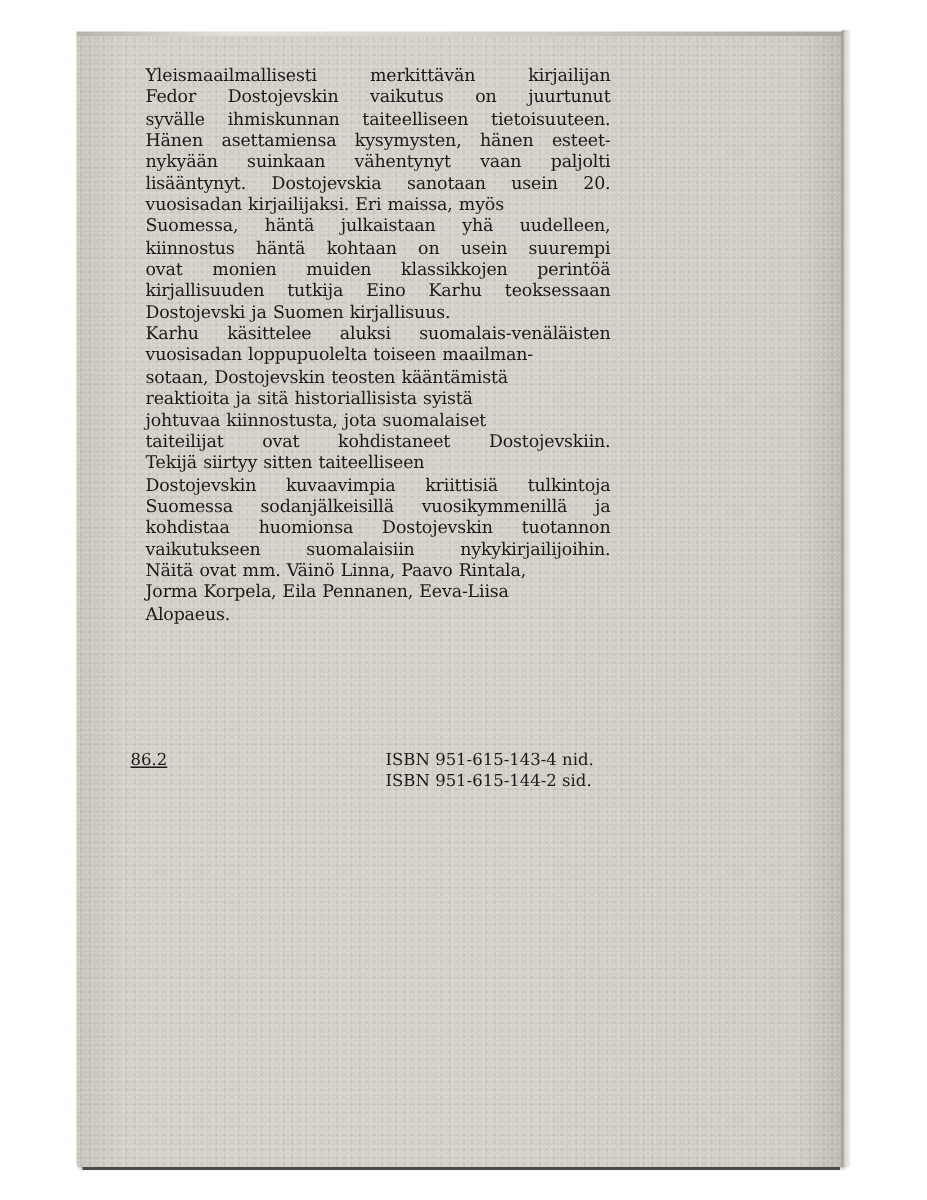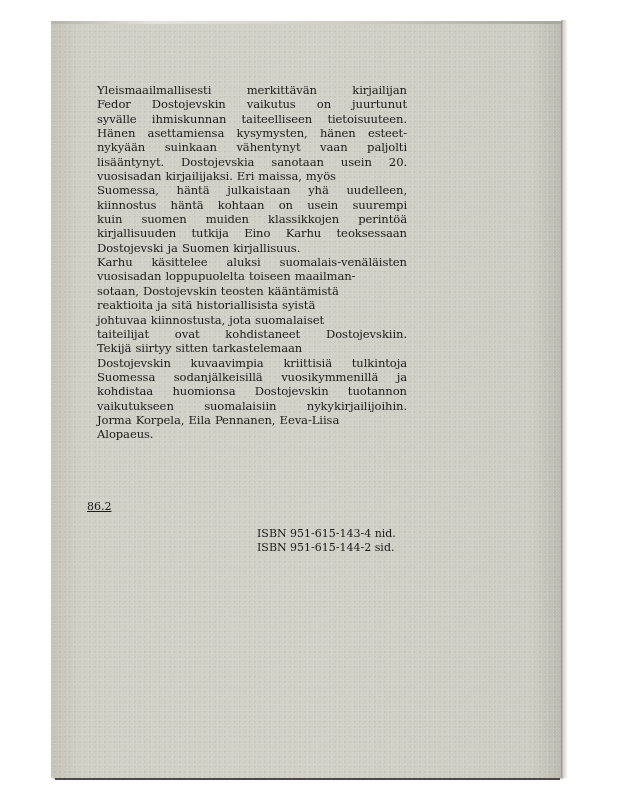--- a/index.html
+++ b/index.html
@@ -27,63 +27,64 @@
     position: absolute; left: 0; top: -1px; width: 100%; height: 3px;
     background: linear-gradient(90deg, #b6b3aa, #e3e1da 20%, #cfccc3 60%, #a9a69d);
   }
   .bottom-edge {
     position: absolute; left: 4px; bottom: -2px; width: 505px; height: 2px;
     background: #4a4a4a;
   }
   .text {
     position: absolute; left: 46px; top: 21px; width: 310px;
     font-family: "DejaVu Serif", serif; font-size: 11.6px; line-height: 14.35px;
-    color: #1a1a1a; letter-spacing: -0.1px; word-spacing: 0.5px; margin-top: 40px;
+    color: #1a1a1a; letter-spacing: -0.1px; word-spacing: 0.5px;
   }
   .line { white-space: nowrap; display: block; }
   .line.j { text-align: justify; text-align-last: justify; }
   .footer {
     position: absolute; left: 36px; top: 478px; width: 320px;
     font-family: "DejaVu Serif", serif; font-size: 11px; line-height: 14px; color: #1a1a1a;
   }
   .code { position: absolute; left: 0; top: 0; text-decoration: underline; }
-  .isbn { position: absolute; left: 170px; top: 0; white-space: nowrap; margin-top: 27px; }
+  .isbn { position: absolute; left: 170px; top: 0; white-space: nowrap; }
 </style>
 </head>
 <body>
 
 <div class="book">
   <div class="top-wear"></div>
   <div class="spine-edge"></div>
   <div class="bottom-edge"></div>
 
   <div class="text">
     <span class="line j">Yleismaailmallisesti merkittävän kirjailijan</span>
     <span class="line j">Fedor Dostojevskin vaikutus on juurtunut</span>
     <span class="line j">syvälle ihmiskunnan taiteelliseen tietoisuuteen.</span>
     <span class="line j">Hänen asettamiensa kysymysten, hänen esteet-</span>
     <span class="line j">nykyään suinkaan vähentynyt vaan paljolti</span>
     <span class="line j">lisääntynyt. Dostojevskia sanotaan usein 20.</span>
     <span class="line">vuosisadan kirjailijaksi. Eri maissa, myös</span>
     <span class="line j">Suomessa, häntä julkaistaan yhä uudelleen,</span>
     <span class="line j">kiinnostus häntä kohtaan on usein suurempi</span>
-    <span class="line j">kuin suomen muiden klassikkojen perintöä</span>
+    <span class="line j">ovat monien muiden klassikkojen perintöä</span>
     <span class="line j">kirjallisuuden tutkija Eino Karhu teoksessaan</span>
     <span class="line">Dostojevski ja Suomen kirjallisuus.</span>
     <span class="line j">Karhu käsittelee aluksi suomalais-venäläisten</span>
     <span class="line">vuosisadan loppupuolelta toiseen maailman-</span>
     <span class="line">sotaan, Dostojevskin teosten kääntämistä</span>
     <span class="line">reaktioita ja sitä historiallisista syistä</span>
     <span class="line">johtuvaa kiinnostusta, jota suomalaiset</span>
     <span class="line j">taiteilijat ovat kohdistaneet Dostojevskiin.</span>
-    <span class="line">Tekijä siirtyy sitten tarkastelemaan</span>
+    <span class="line">Tekijä siirtyy sitten taiteelliseen</span>
     <span class="line j">Dostojevskin kuvaavimpia kriittisiä tulkintoja</span>
     <span class="line j">Suomessa sodanjälkeisillä vuosikymmenillä ja</span>
     <span class="line j">kohdistaa huomionsa Dostojevskin tuotannon</span>
     <span class="line j">vaikutukseen suomalaisiin nykykirjailijoihin.</span>
+    <span class="line">Näitä ovat mm. Väinö Linna, Paavo Rintala,</span>
     <span class="line">Jorma Korpela, Eila Pennanen, Eeva-Liisa</span>
     <span class="line">Alopaeus.</span>
   </div>
 
   <div class="footer">
     <span class="code">86.2</span>
     <div class="isbn">
       <div>ISBN 951-615-143-4 nid.</div>
       <div>ISBN 951-615-144-2 sid.</div>
     </div>

